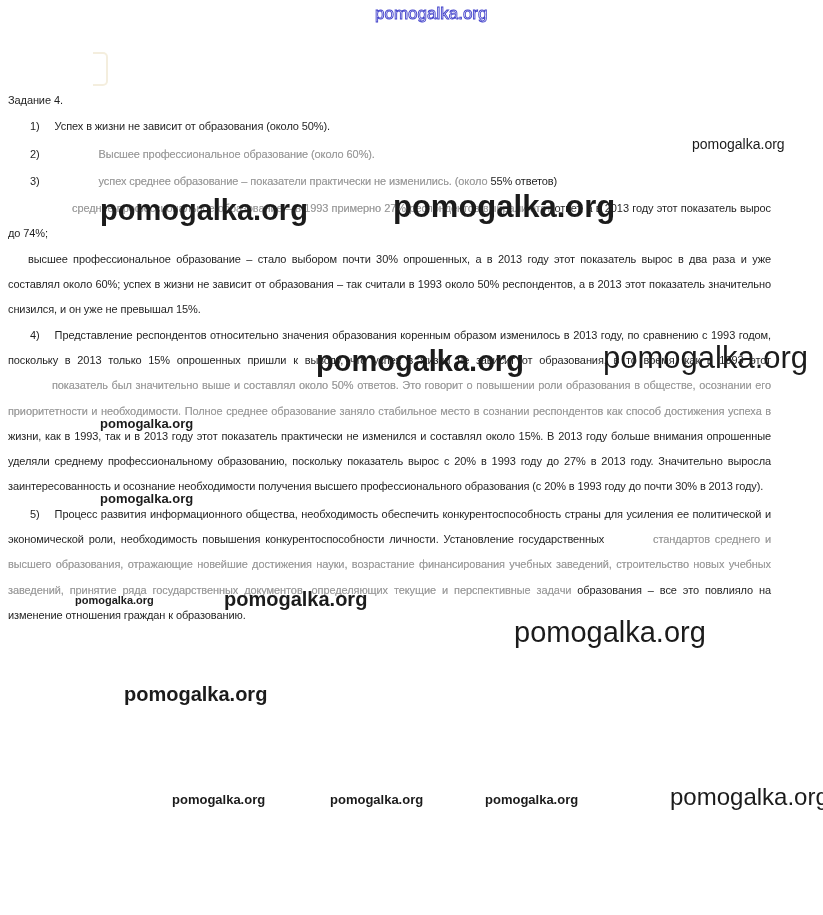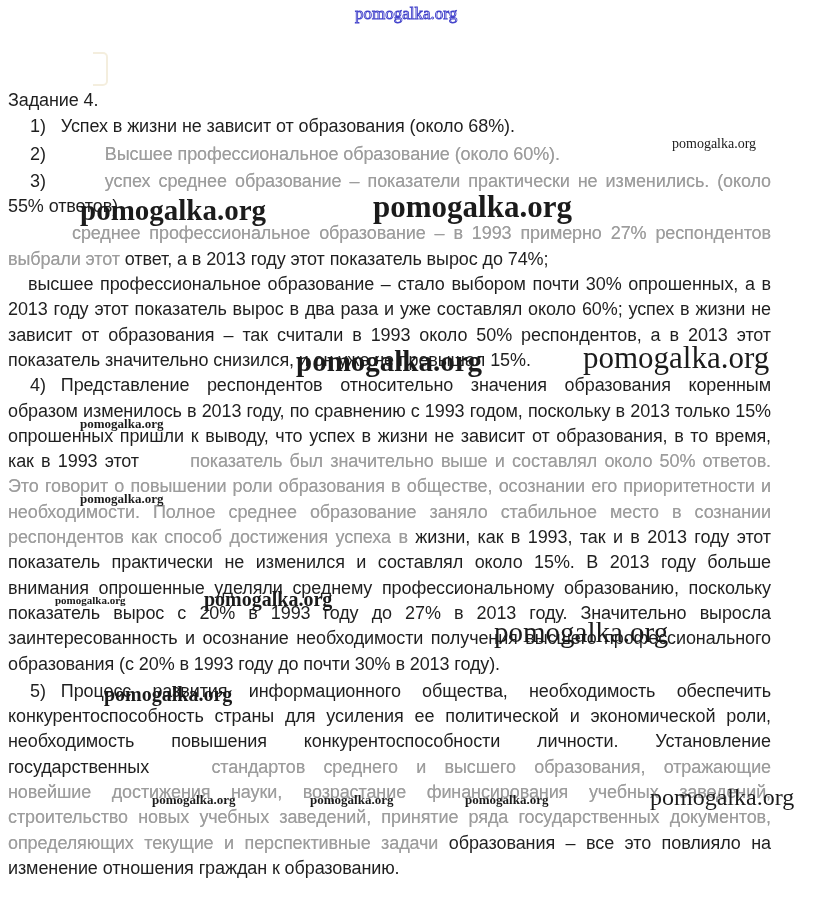--- a/index.html
+++ b/index.html
@@ -6,56 +6,56 @@
   body {
     width:823px; height:915px; position:relative; overflow:hidden;
     background:#ffffff;
     font-family:"Liberation Sans", sans-serif;
   }
   .page { position:absolute; inset:0; overflow:hidden; }
 
   
   .doc {
     position:absolute; left:8px; top:88px; width:763px;
-    color:#1f1f1f; font-size:18px; line-height:25.3px;
+    color:#1f1f1f; font-size:11px; line-height:25.3px;
     letter-spacing:-0.1px;
   }
   .block { margin:0; text-align:justify; text-justify:inter-word; }
   .block.heading { text-align:left; text-indent:0; margin-bottom:1px; }
   .block.list-item { text-indent:22px; margin-bottom:2px; }
   .block.paragraph { text-indent:20px; }
   .marker { margin-right:15px; }
   .seg.faded { color:#9d9d9d; text-shadow:0 0 0.6px #b5b5b5;padding-left:44px; }
 
   
   .wm-layer { position:absolute; inset:0; pointer-events:none; }
   .wm {
     position:absolute; white-space:nowrap; line-height:1;
-    color:#1b1b1b; font-family:Liberation Serif, serif;
+    color:#1b1b1b; font-family:Liberation Sans, sans-serif;margin-left:20px;
   }
   .wm-outline { color:#4a4ad2; }
   @supports (-webkit-text-stroke: 1px black) {
     .wm-outline { color:#ffffff; -webkit-text-stroke:0.9px #4343cb; }
   }
 
   
   .artifact {
     position:absolute; left:93px; top:52px; width:13px; height:30px;
     border:2px solid #f3ecd9; border-left:none;
     border-radius:0 5px 5px 0; opacity:0.85;
   }
 </style>
 </head>
 <body>
 
 <div class="page">
   <div class="artifact"></div>
   <div class="doc">
       <p class="block heading"><span class="seg">Задание 4.</span></p>
-      <p class="block list-item"><span class="marker">1)</span><span class="seg">Успех в жизни не зависит от образования (около 68%).</span></p>
+      <p class="block list-item"><span class="marker">1)</span><span class="seg">Успех в жизни не зависит от образования (около 50%).</span></p>
       <p class="block list-item"><span class="marker">2)</span><span class="seg faded">Высшее профессиональное образование (около 60%).</span></p>
       <p class="block list-item"><span class="marker">3)</span><span class="seg faded">успех среднее образование – показатели практически не изменились. (около </span><span class="seg">55% ответов)</span></p>
       <p class="block paragraph"><span class="seg faded">среднее профессиональное образование – в 1993 примерно 27% респондентов выбрали этот </span><span class="seg">ответ, а в 2013 году этот показатель вырос до 74%;</span></p>
       <p class="block paragraph"><span class="seg">высшее профессиональное образование – стало выбором почти 30% опрошенных, а в 2013 году этот показатель вырос в два раза и уже составлял около 60%; успех в жизни не зависит от образования – так считали в 1993 около 50% респондентов, а в 2013 этот показатель значительно снизился, и он уже не превышал 15%.</span></p>
       <p class="block list-item"><span class="marker">4)</span><span class="seg">Представление респондентов относительно значения образования коренным образом изменилось в 2013 году, по сравнению с 1993 годом, поскольку в 2013 только 15% опрошенных пришли к выводу, что успех в жизни не зависит от образования, в то время, как в 1993 этот </span><span class="seg faded">показатель был значительно выше и составлял около 50% ответов. Это говорит о повышении роли образования в обществе, осознании его приоритетности и необходимости. Полное среднее образование заняло стабильное место в сознании респондентов как способ достижения успеха в </span><span class="seg">жизни, как в 1993, так и в 2013 году этот показатель практически не изменился и составлял около 15%. В 2013 году больше внимания опрошенные уделяли среднему профессиональному образованию, поскольку показатель вырос с 20% в 1993 году до 27% в 2013 году. Значительно выросла заинтересованность и осознание необходимости получения высшего профессионального образования (с 20% в 1993 году до почти 30% в 2013 году).</span></p>
       <p class="block list-item"><span class="marker">5)</span><span class="seg">Процесс развития информационного общества, необходимость обеспечить конкурентоспособность страны для усиления ее политической и экономической роли, необходимость повышения конкурентоспособности личности. Установление государственных </span><span class="seg faded">стандартов среднего и высшего образования, отражающие новейшие достижения науки, возрастание финансирования учебных заведений, строительство новых учебных заведений, принятие ряда государственных документов, определяющих текущие и перспективные задачи </span><span class="seg">образования – все это повлияло  на изменение отношения граждан к образованию.</span></p>
     </div>
   <div class="wm-layer">
       <span class="wm wm-outline" style="left: 355px; top: 5px; font-size: 17px; font-weight: 400;">pomogalka.org</span>
       <span class="wm" style="left: 672px; top: 137px; font-size: 14px; font-weight: 400;">pomogalka.org</span>

